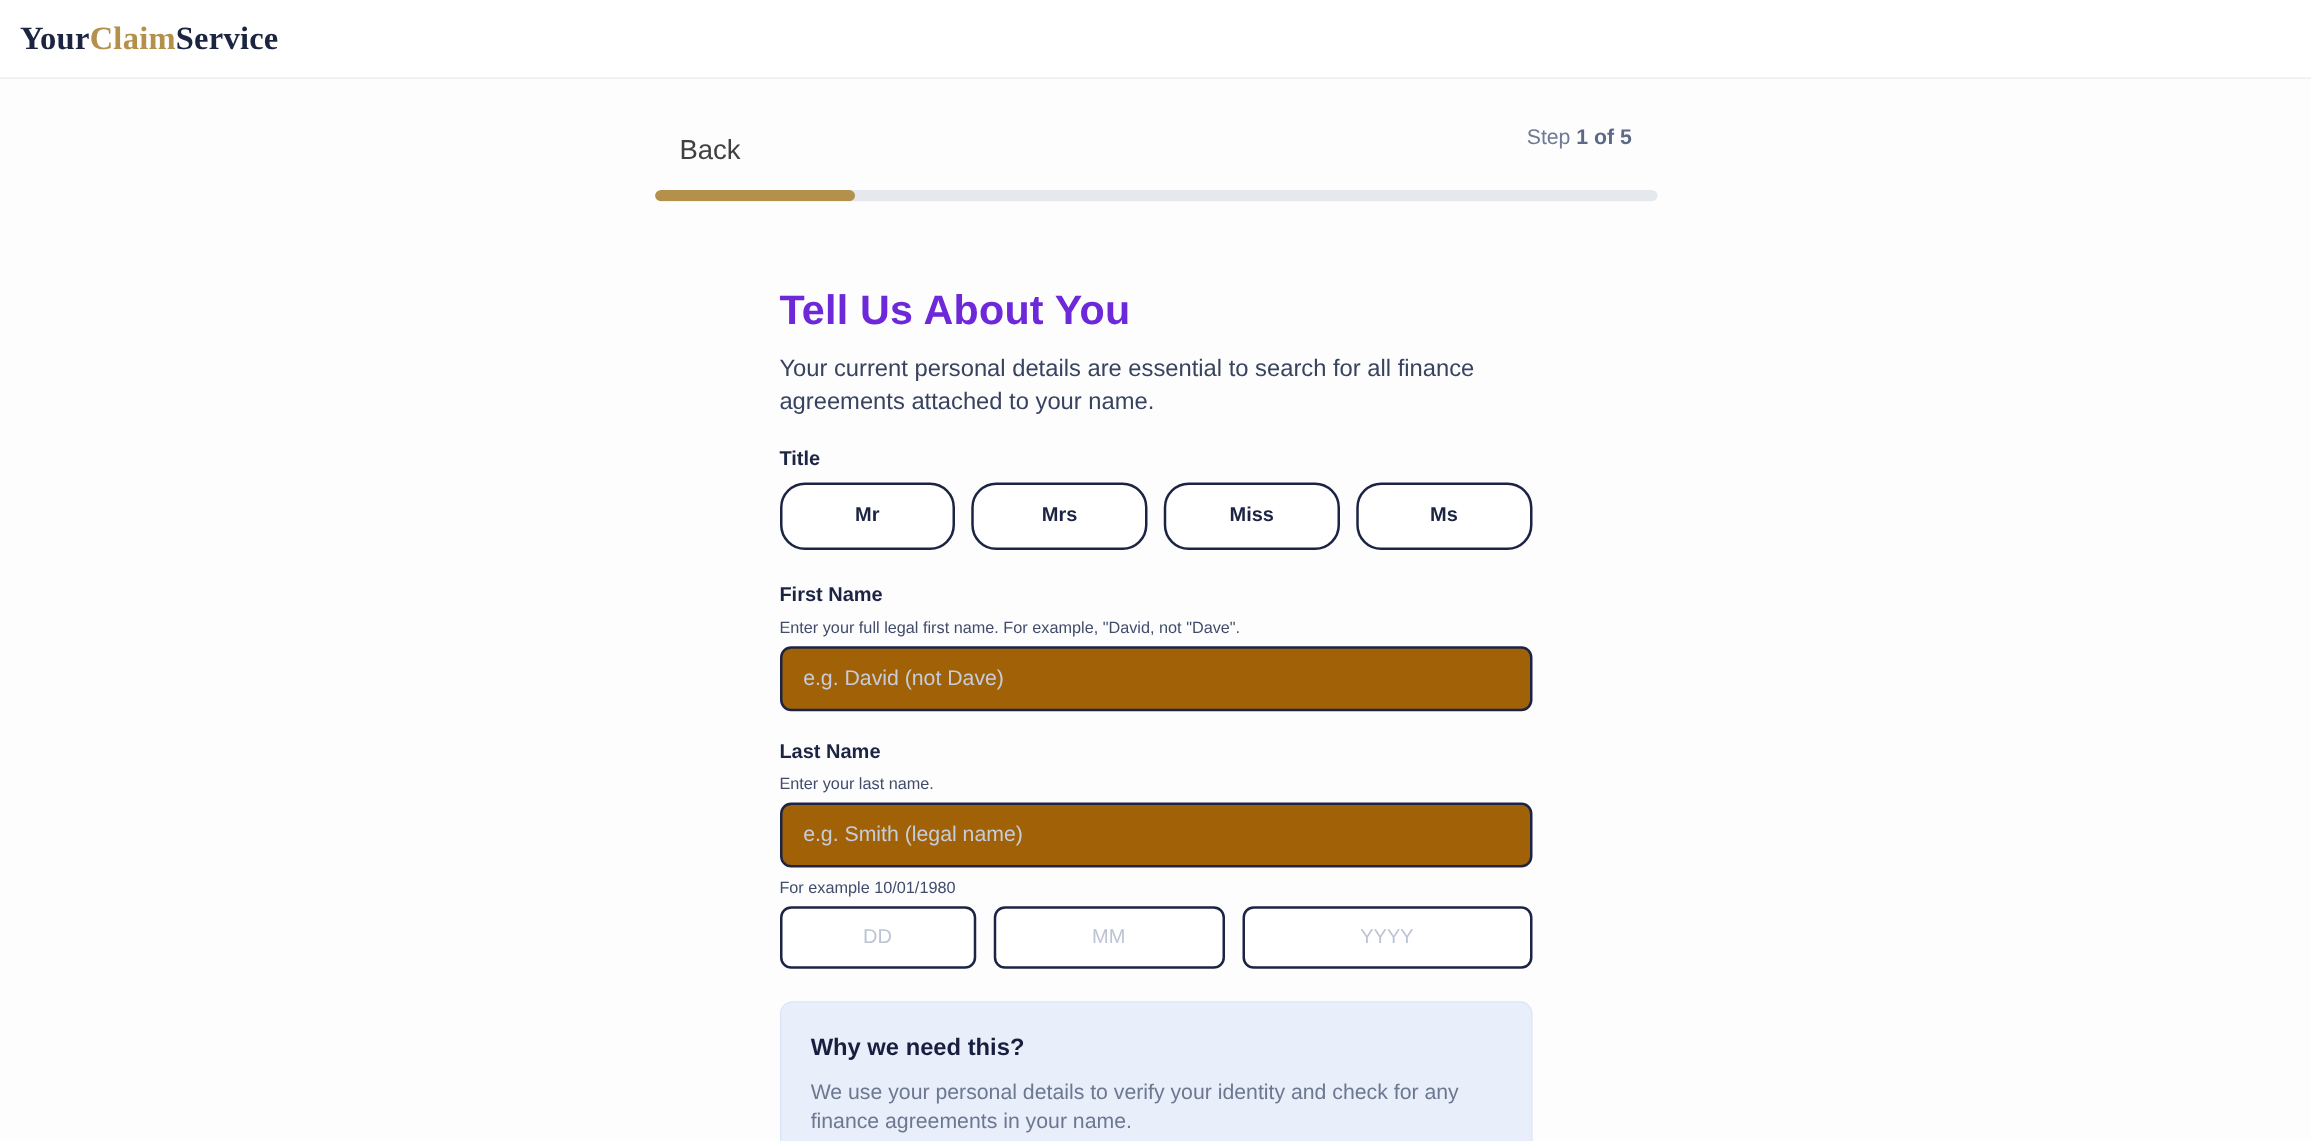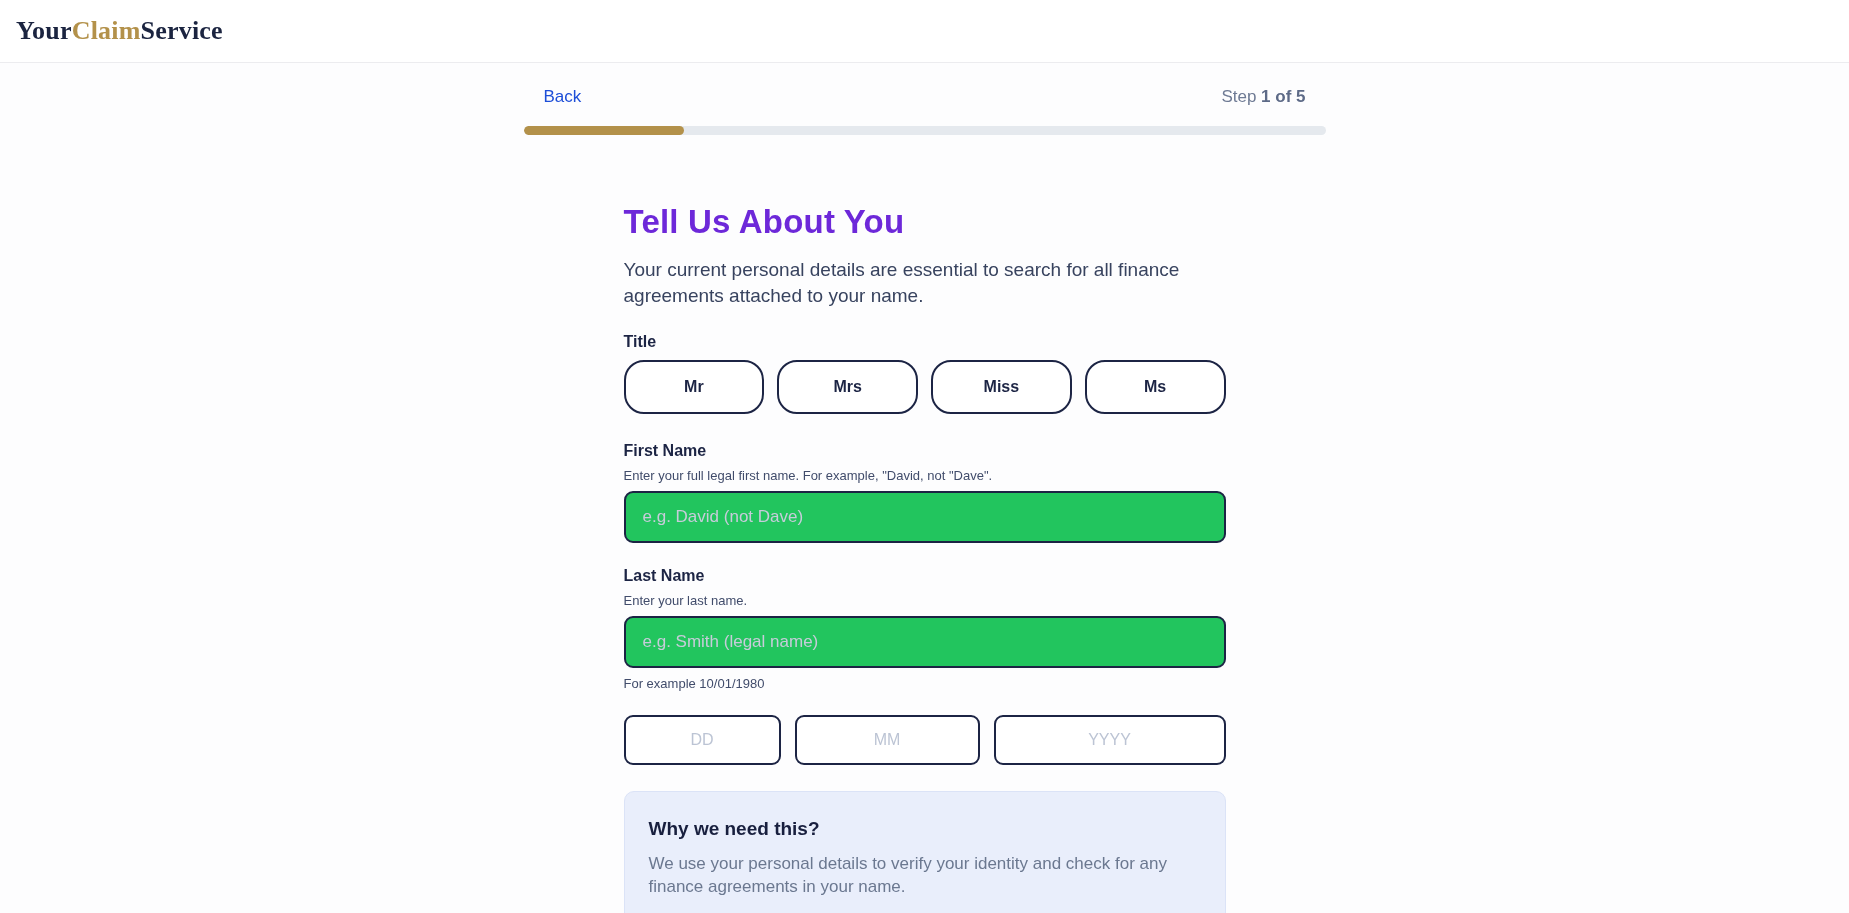--- a/index.html
+++ b/index.html
@@ -33,24 +33,25 @@
     width: 802px;
     margin: 24px auto 0 auto;
   }
   .wizard-row {
     display: flex;
     justify-content: space-between;
     align-items: center;
     padding: 0 20px;
   }
   .back-link {
-    color: #1d4ed8;
-    font-size: 17px;
+    color: #404040;
+    font-size: 22px;
     text-decoration: none;
     cursor: pointer;
+    margin-top: 20px;
   }
   .step-indicator {
     color: #6e7a94;
     font-size: 17px;
   }
   .step-indicator b { color: #5d6a87; }
   .progress-track {
     margin-top: 19px;
     height: 9px;
     width: 100%;
@@ -108,30 +109,30 @@
     font-weight: 700;
     color: #1c2444;
     cursor: pointer;
   }
   .text-input {
     margin-top: 8px;
     width: 100%;
     height: 52px;
     border: 2px solid #1c2444;
     border-radius: 9px;
-    background: #22c55e;
+    background: #a16207;
     padding: 0 17px;
     font-family: "Liberation Sans", sans-serif;
     font-size: 17px;
     color: #1c2444;
     outline: none;
   }
   .text-input::placeholder { color: #c7ccda; opacity: 1; }
   .dob-row {
-    margin-top: 24px;
+    margin-top: 8px;
     display: flex;
     gap: 14px;
   }
   .dob-input {
     height: 50px;
     border: 2px solid #1c2444;
     border-radius: 9px;
     background: #ffffff;
     font-family: "Liberation Sans", sans-serif;
     font-size: 16px;

